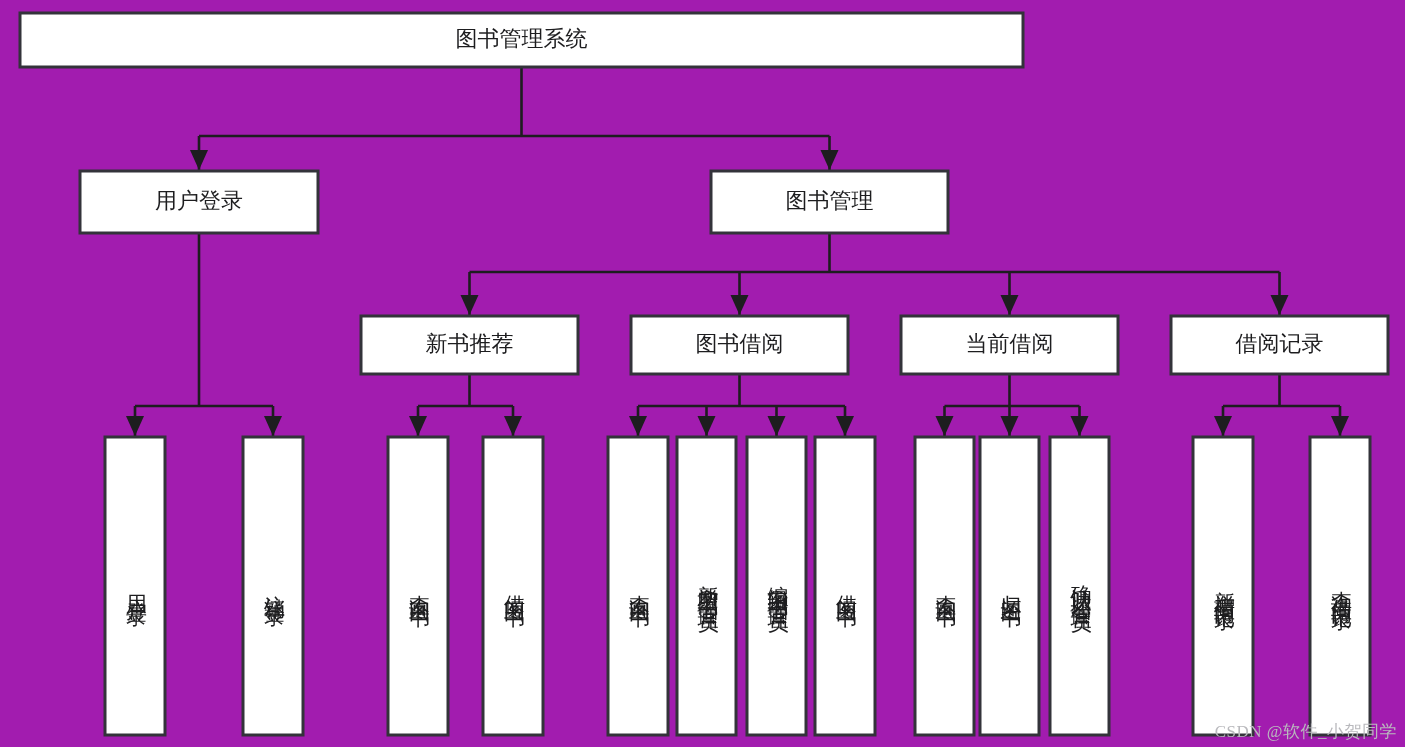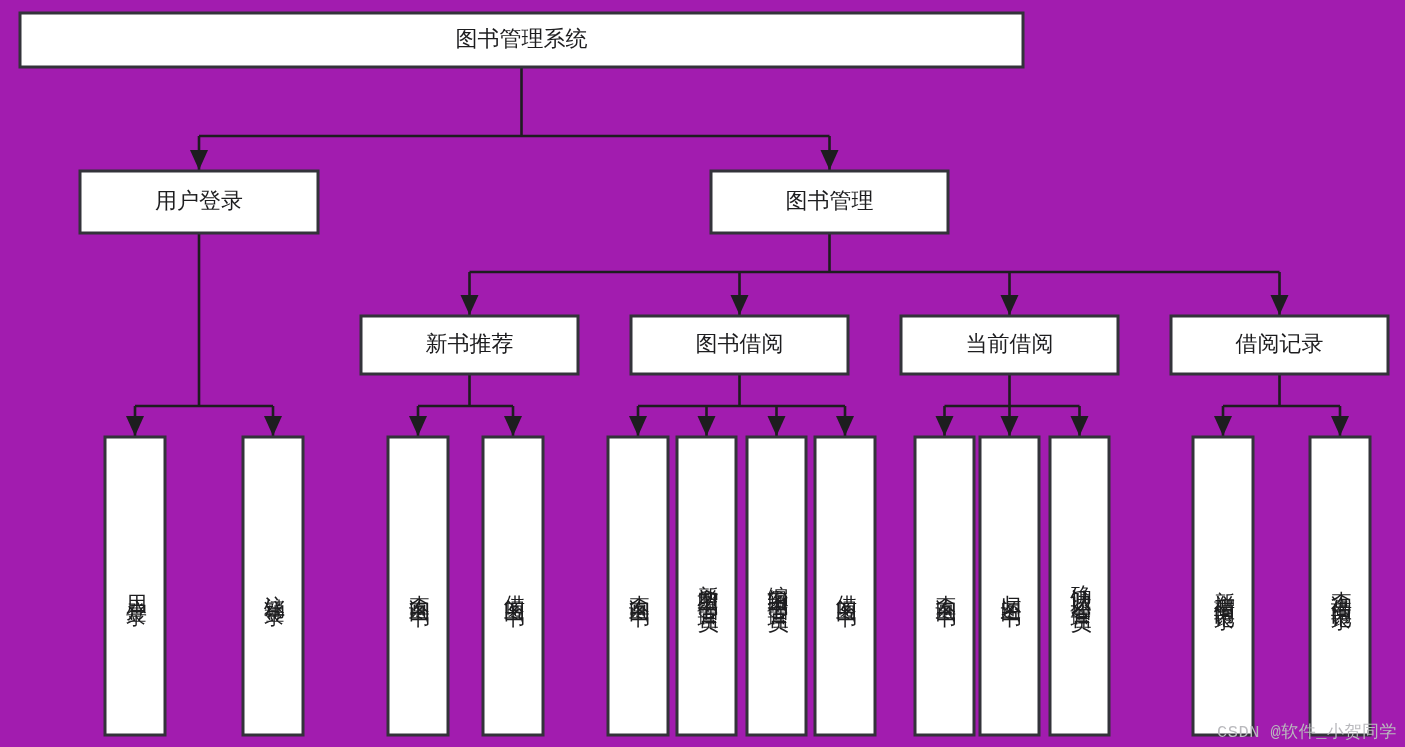--- a/index.html
+++ b/index.html
@@ -56,21 +56,21 @@
   .arrow-head {
     fill: #1d1d1f;
     stroke: none;
   }
   .watermark {
     position: absolute;
     right: 8px;
     bottom: 4px;
     font-size: 17px;
     color: #b9b9bd;
-    font-family: Liberation Mono, monospace;
+    font-family: Liberation Serif, serif;
     white-space: nowrap;
     letter-spacing: 0.5px;
     pointer-events: none;
   }
 </style>
 </head>
 <body>
 
 <div id="diagram-root">
 

